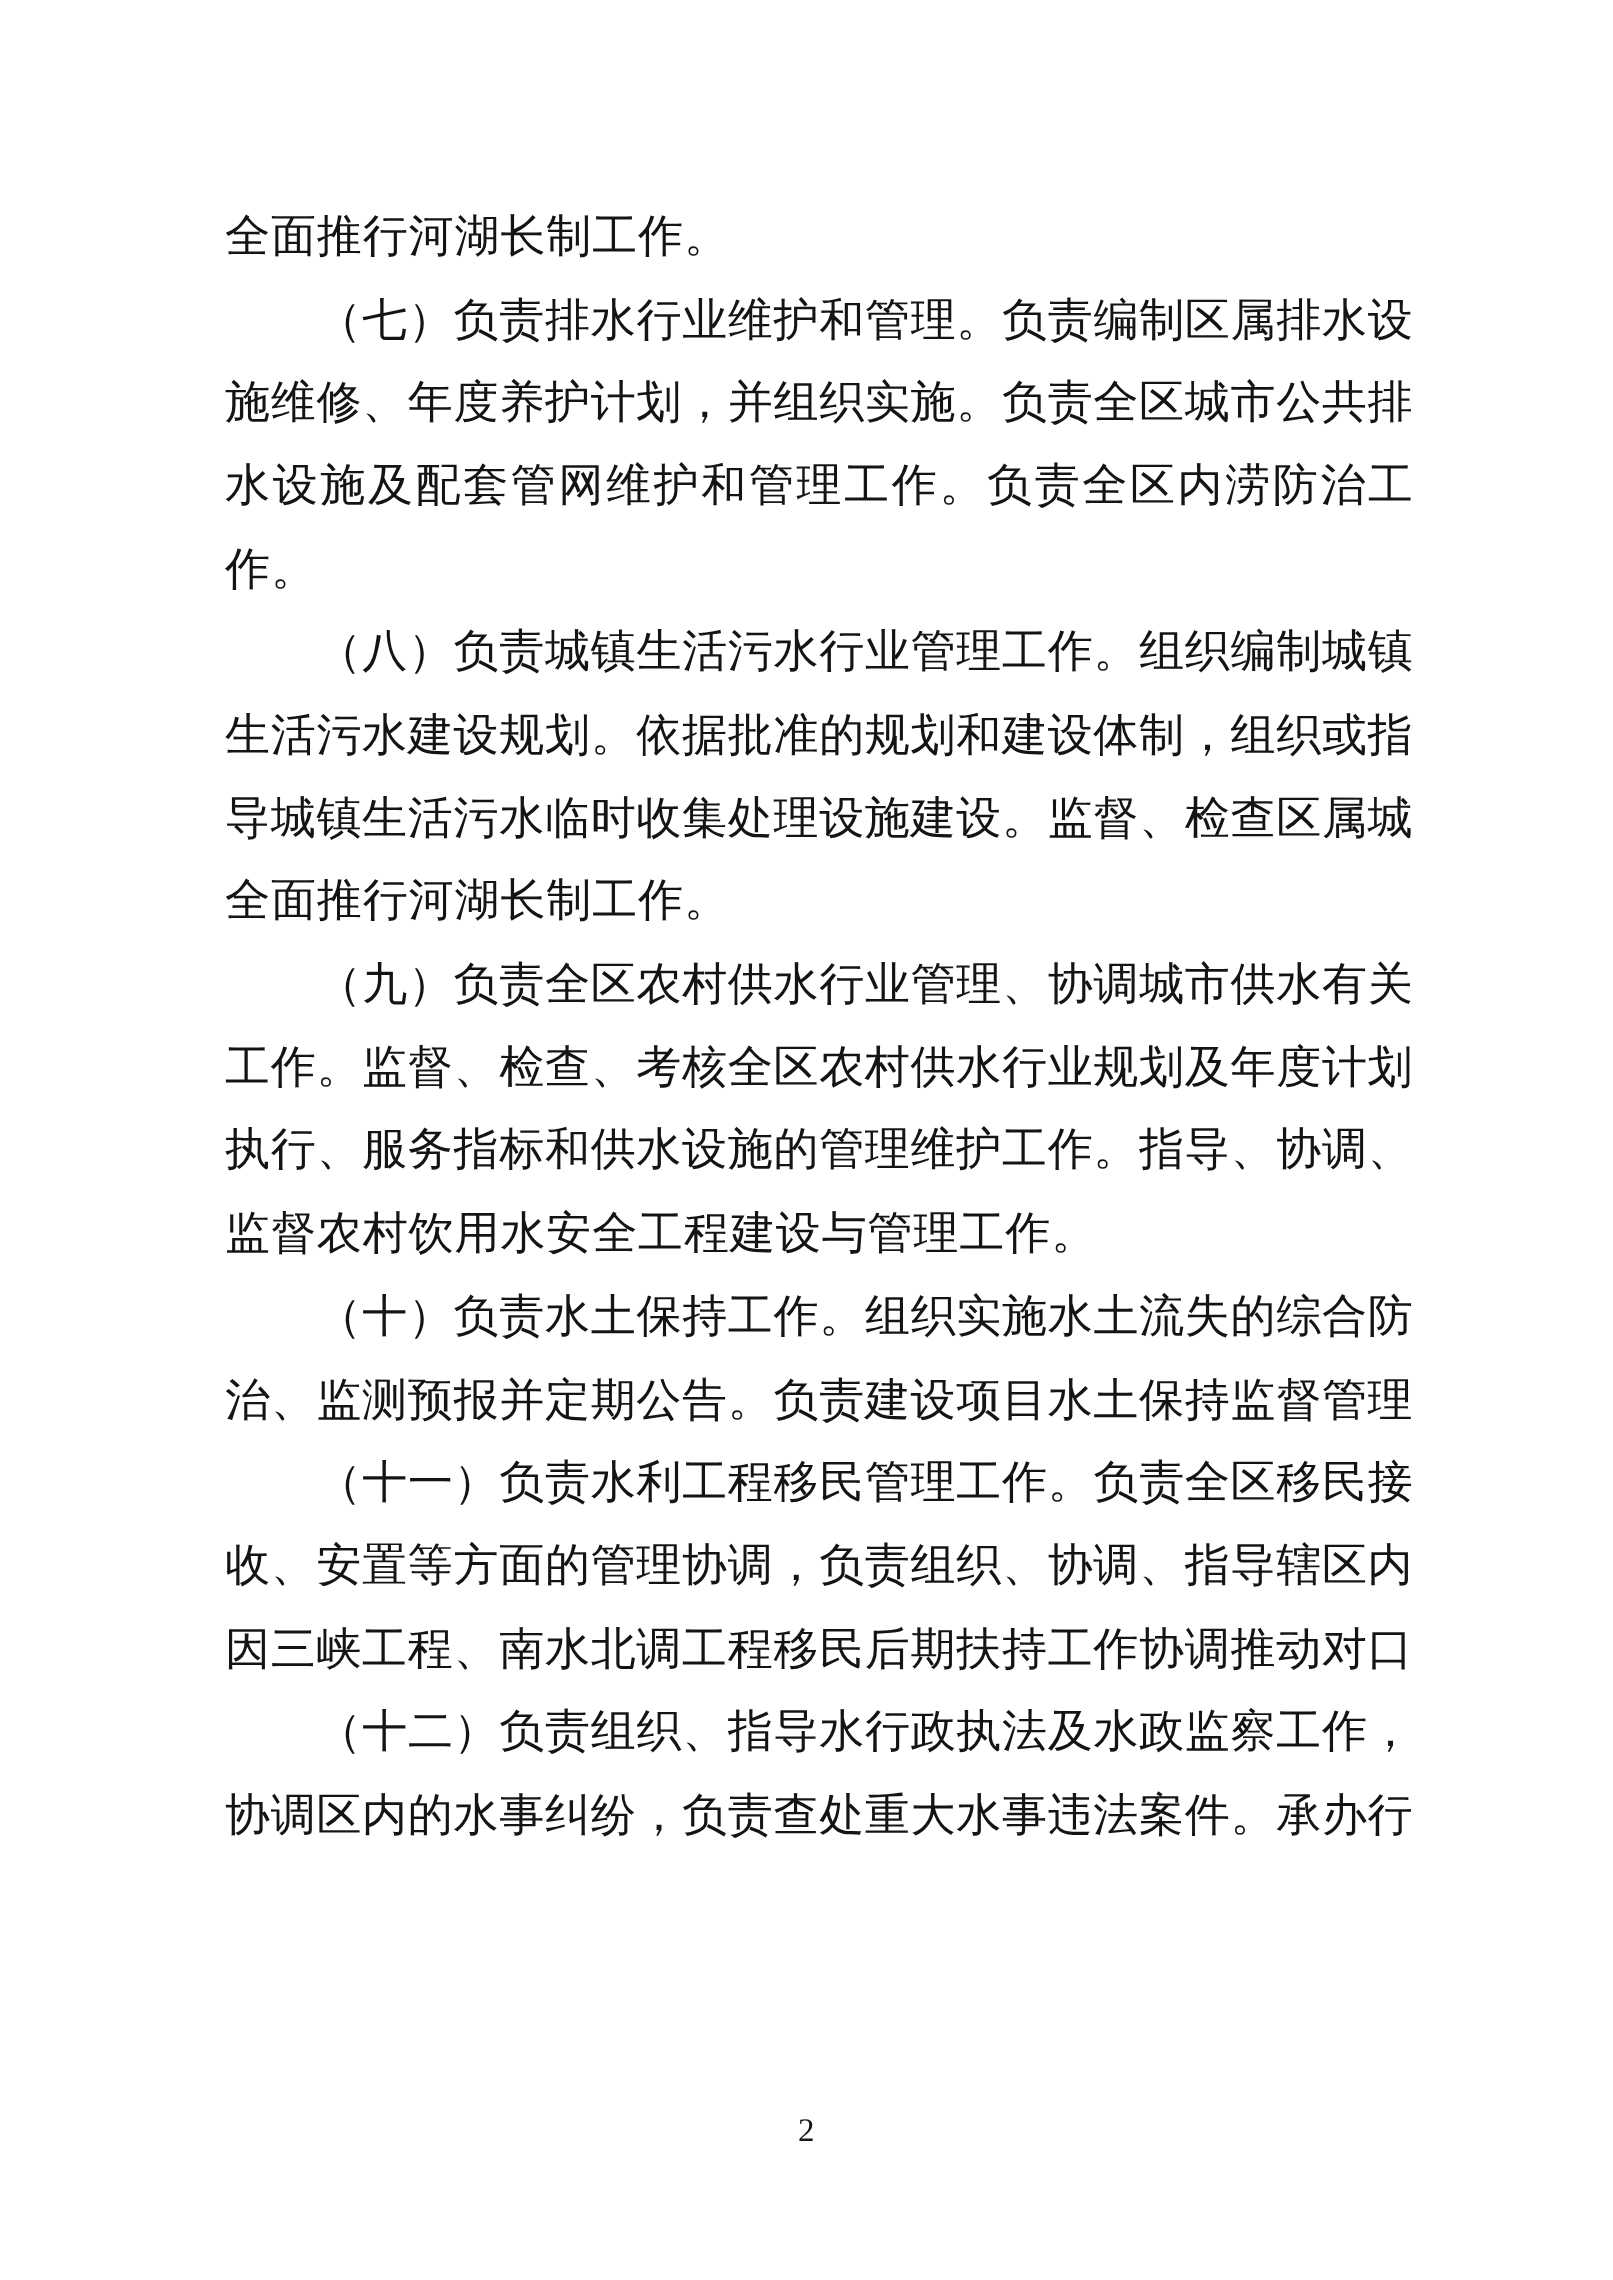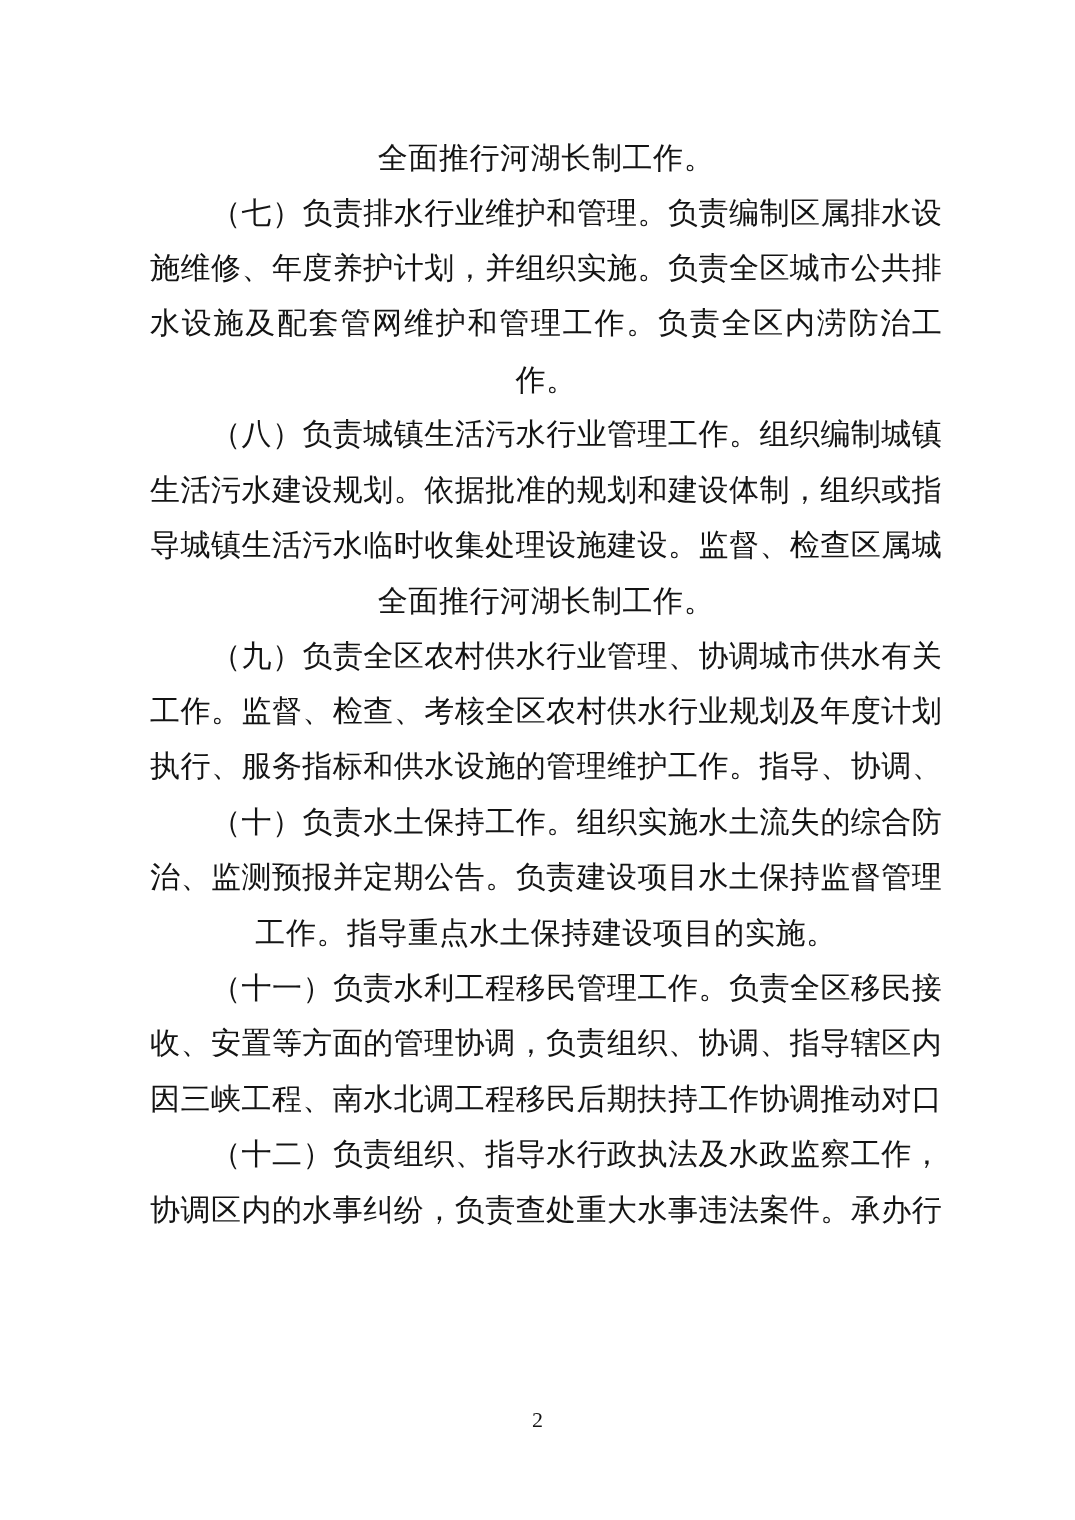--- a/index.html
+++ b/index.html
@@ -14,21 +14,20 @@
     background: #ffffff;
     overflow: hidden;
     font-family: "Liberation Serif", "DejaVu Serif", serif;
     color: #141414;
   }
   .text-block {
     position: absolute;
     left: 150px;
     top: 130px;
     width: 792px;
-    text-align: center;
   }
   .line {
     height: 55.4px;
     font-size: 30px;
     color: #141414;
   }
   
   .line.fill {
     display: flex;
     justify-content: space-between;
@@ -301,20 +300,21 @@
         <span>工</span>
         <span>作</span>
         <span>。</span>
         <span>指</span>
         <span>导</span>
         <span>、</span>
         <span>协</span>
         <span>调</span>
         <span>、</span>
       </div>
+      <div class="line">监督农村饮用水安全工程建设与管理工作。</div>
       <div class="line fill indent">
         <span>（</span>
         <span>十</span>
         <span>）</span>
         <span>负</span>
         <span>责</span>
         <span>水</span>
         <span>土</span>
         <span>保</span>
         <span>持</span>
@@ -355,21 +355,20 @@
         <span>目</span>
         <span>水</span>
         <span>土</span>
         <span>保</span>
         <span>持</span>
         <span>监</span>
         <span>督</span>
         <span>管</span>
         <span>理</span>
       </div>
-      <div class="line">工作。指导重点水土保持建设项目的实施。</div>
       <div class="line fill indent">
         <span>（</span>
         <span>十</span>
         <span>一</span>
         <span>）</span>
         <span>负</span>
         <span>责</span>
         <span>水</span>
         <span>利</span>
         <span>工</span>

